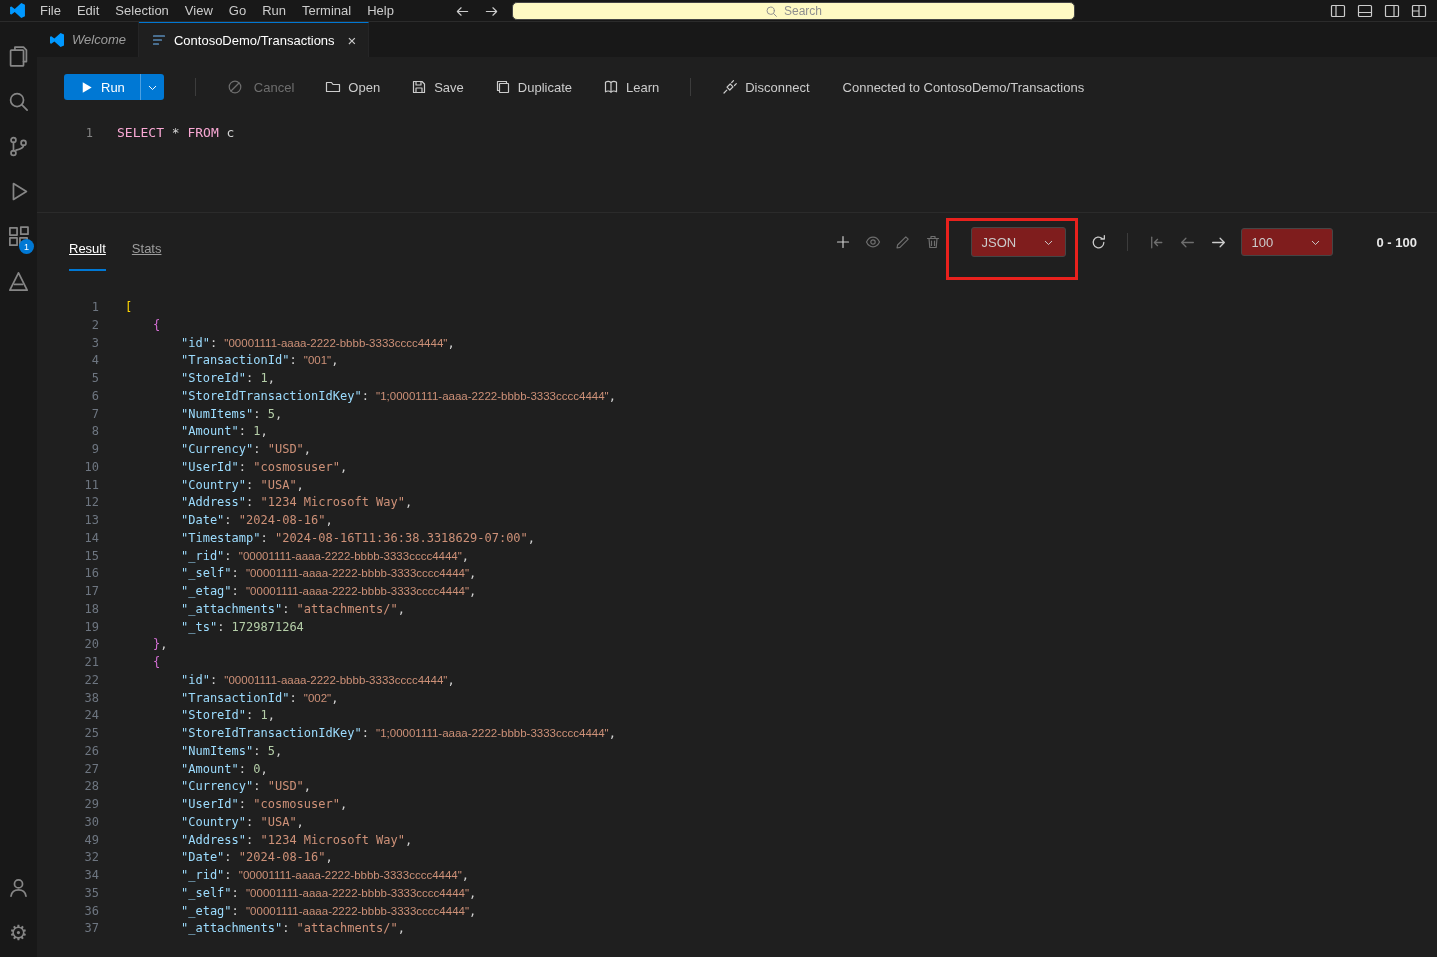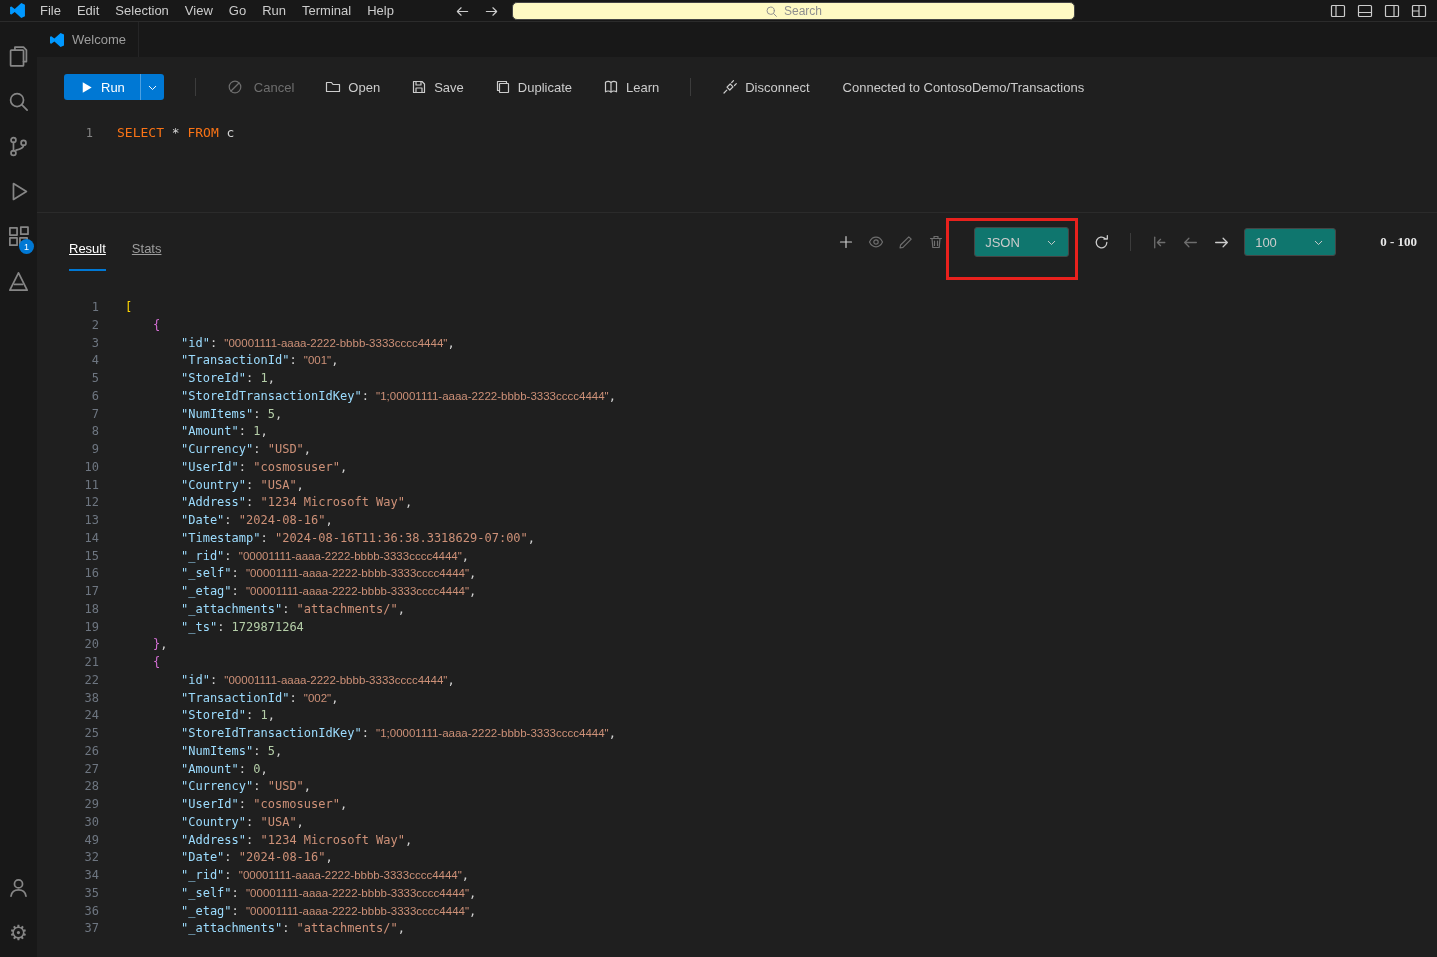--- a/index.html
+++ b/index.html
@@ -29,21 +29,21 @@
   .ab-item { position:relative; width:37px; height:45px; display:flex; align-items:center; justify-content:center;
              color:#868686; cursor:pointer; }
   .badge { position:absolute; right:3px; bottom:5px; min-width:15px; height:15px; background:#0078d4; color:#fff;
            border-radius:50%; font-size:9px; display:flex; align-items:center; justify-content:center; }
   .gear-glyph { font-size:21px; line-height:1; }
 
   
   .tabbar { position:absolute; left:37px; top:22px; right:0; height:35px; background:#181818; display:flex; z-index:3; }
   .tab { display:flex; align-items:center; gap:7px; padding:0 12px; font-size:13px; color:#9d9d9d;
          border-right:1px solid #252526; position:relative; cursor:pointer; background:#181818; }
-  .tab.preview .tab-label { }
+  .tab.preview .tab-label { font-style:italic; }
   .tab.active { background:#1f1f1f; color:#ffffff; border-top:1px solid #0078d4; }
   .tab-close { font-size:15px; margin-left:6px; color:#cccccc; line-height:1; }
   .tab .icon { display:flex; }
   .tab.active .icon { color:#75beff; }
 
   
   .query-area { position:absolute; left:37px; top:57px; right:0; height:155px; background:#1f1f1f; }
   .qtoolbar { display:flex; align-items:center; height:60px; padding-left:27px; }
   .run-split { display:flex; height:26px; border-radius:3px; overflow:hidden; background:#0078d4; color:#ffffff; }
   .run-main { display:flex; align-items:center; gap:7px; padding:0 15px; font-size:13px; background:none; border:none;
@@ -54,37 +54,37 @@
           border:none; font-family:inherit; margin-left:31px; cursor:pointer; padding:0; }
   .tbtn.disabled { color:#6e6e6e; cursor:default;gap:11px; }
   .tbtn .icon { display:flex; }
   .vsep { width:1px; height:18px; background:#3c3c3c; margin-left:31px; display:inline-block; }
   .conn-status { font-size:13px; color:#cccccc; margin-left:33px; }
 
   .editor-line { display:flex; align-items:center; height:19px; margin-top:6px;
                  font-family:"DejaVu Sans Mono","Liberation Mono",monospace; font-size:13px; }
   .egutter { width:56px; text-align:right; color:#858585; font-size:12px; flex-shrink:0; }
   .qtext { padding-left:24px; white-space:pre; }
-  .q-kw { color:#f97316; } .q-pl { color:#d4d4d4; }
+  .q-kw { color:#f9a8d4; } .q-pl { color:#d4d4d4; }
 
   
   .results { position:absolute; left:37px; top:212px; right:0; bottom:0; background:#1f1f1f;
              border-top:1px solid #2b2b2b; }
   .rheader { position:relative; height:58px; display:flex; align-items:flex-end; padding-left:32px; }
   .rtab { display:flex; align-items:center; height:44px; margin-right:26px; font-size:13px; color:#9d9d9d;
           border-bottom:2px solid transparent; cursor:pointer;text-decoration:underline; }
   .rtab.active { color:#ffffff; border-bottom-color:#0078d4; }
   .rtools { position:absolute; right:20px; top:0; height:58px; display:flex; align-items:center; gap:14px; }
   .ribtn { display:flex; align-items:center; justify-content:center; background:none; border:none; color:#cccccc;
            cursor:pointer; padding:0; }
   .ribtn.dis { color:#6e6e6e; cursor:default; }
   .rtools .vsep { margin-left:6px; }
-  .ml6 { margin-left:6px; } .ml10 { margin-left:10px; } .ml16 { margin-left:16px; } .ml30 { margin-left:30px;font-family:Liberation Serif, serif; }
+  .ml6 { margin-left:6px; } .ml10 { margin-left:10px; } .ml16 { margin-left:16px; } .ml30 { margin-left:30px; }
   .sel { display:flex; align-items:center; justify-content:space-between; height:30px; padding:0 10px;
-         background:#0f766e; border:1px solid #454545; border-radius:3px; font-size:13px; color:#cccccc; cursor:pointer;text-align:right; }
+         background:#7f1d1d; border:1px solid #454545; border-radius:3px; font-size:13px; color:#cccccc; cursor:pointer;text-align:right; }
   .json-sel { width:95px; }
   .page-sel { width:92px; height:28px; }
   .range { font-size:13px; font-weight:bold; color:#e8e8e8; }
 
   .rbody { position:absolute; top:58px; left:0; right:0; bottom:0; overflow:hidden; padding-top:28px;
            font-family:"DejaVu Sans Mono","Liberation Mono",monospace; font-size:12px; }
   .rline { display:flex; height:17.75px; line-height:17.75px; white-space:pre; }
   .ln { width:62px; text-align:right; color:#6e7681; flex-shrink:0; }
   .lc { display:block; }
   .tk-k  { color:#9cdcfe; }
@@ -229,20 +229,29 @@
   </div>
 
   <div class="tabbar" id="tabbar">
       <div class="tab  preview">
         <span class="icon">
           <svg width="16" height="16" viewBox="0 0 16 16" fill="none" stroke="currentColor" stroke-width="1.2" stroke-linecap="round" stroke-linejoin="round">
             <path fill="#0098ff" stroke="none" d="M11.6 1 5.4 6.6 2.3 4.2 1 4.8v6.4l1.3.6 3.1-2.4 6.2 5.6 3.4-1.6V2.6z"></path>
           </svg>
         </span>
         <span class="tab-label">Welcome</span>
+      </div>
+      <div class="tab active ">
+        <span class="icon">
+          <svg width="16" height="16" viewBox="0 0 16 16" fill="none" stroke="currentColor" stroke-width="1.2" stroke-linecap="round" stroke-linejoin="round">
+            <path d="M2.5 4h11M2.5 8h8M2.5 12h5"></path>
+          </svg>
+        </span>
+        <span class="tab-label">ContosoDemo/Transactions</span>
+        <span class="tab-close">×</span>
       </div>
     </div>
 
   <div class="query-area">
     <div class="qtoolbar">
       <div class="run-split">
         <button class="run-main">
           <span class="icon" id="run-ic">
               <svg width="15" height="15" viewBox="0 0 16 16" fill="none" stroke="currentColor" stroke-width="1.2" stroke-linecap="round" stroke-linejoin="round">
                 <path fill="currentColor" stroke="none" d="M4 2.5v11L13.5 8z"></path>

